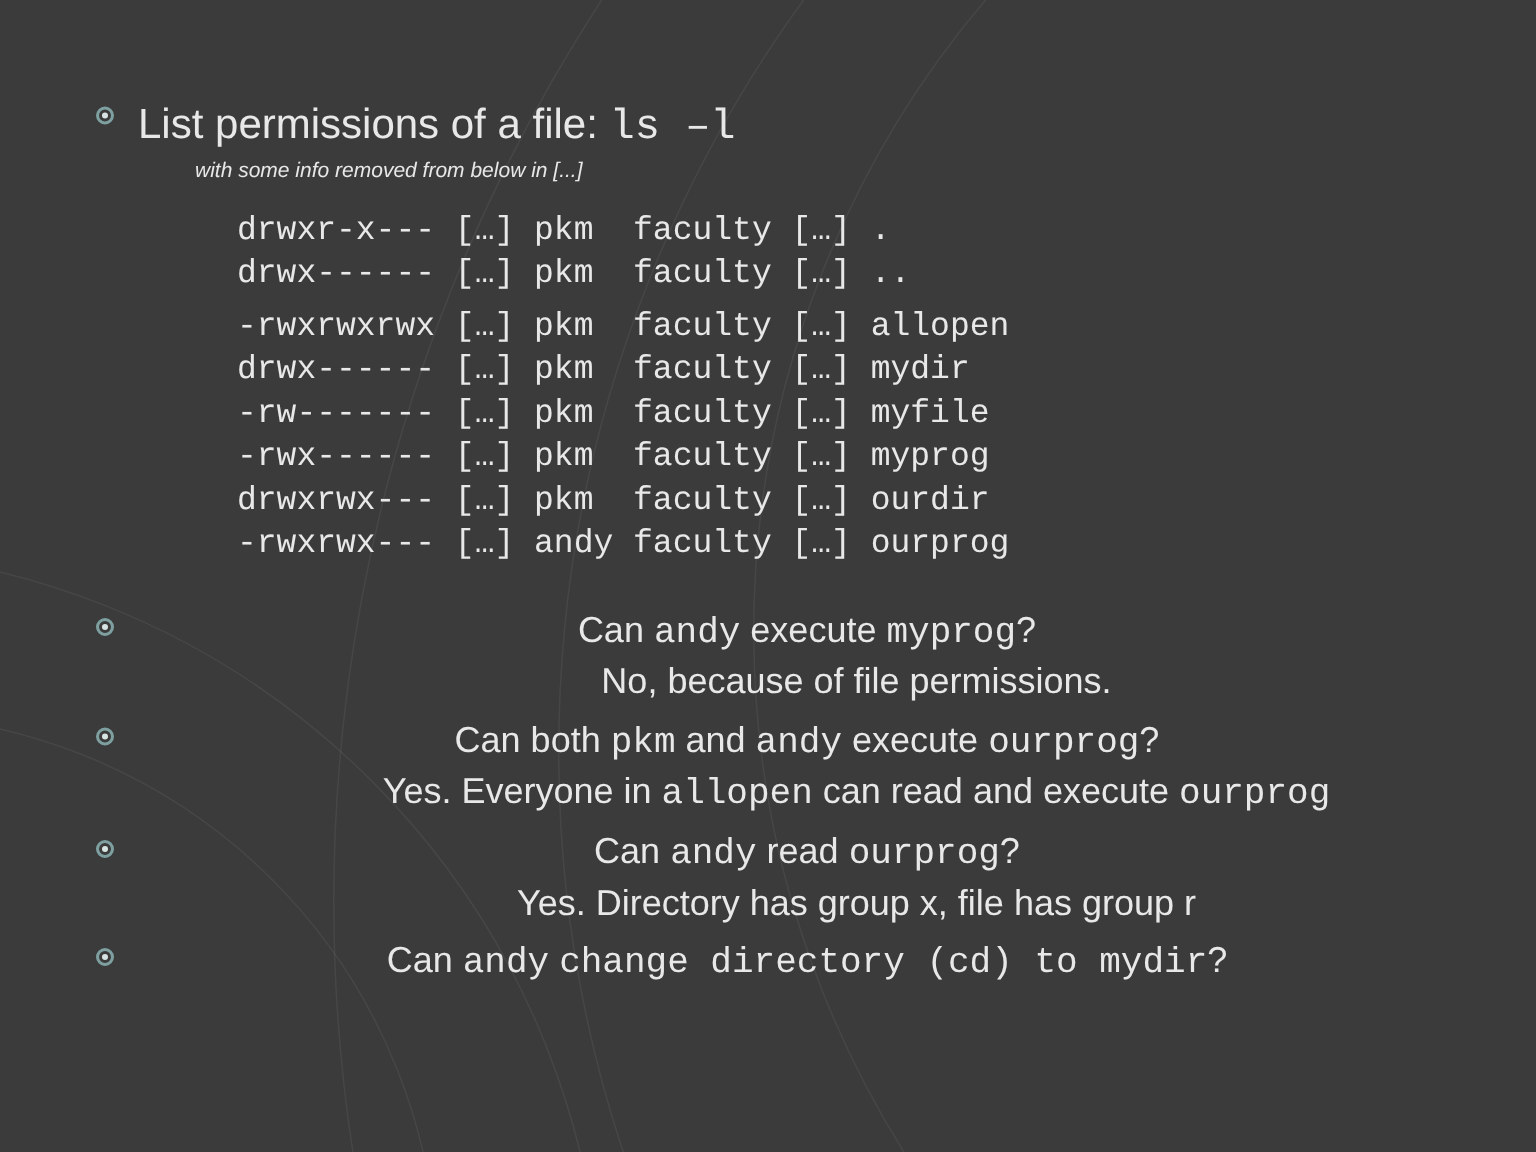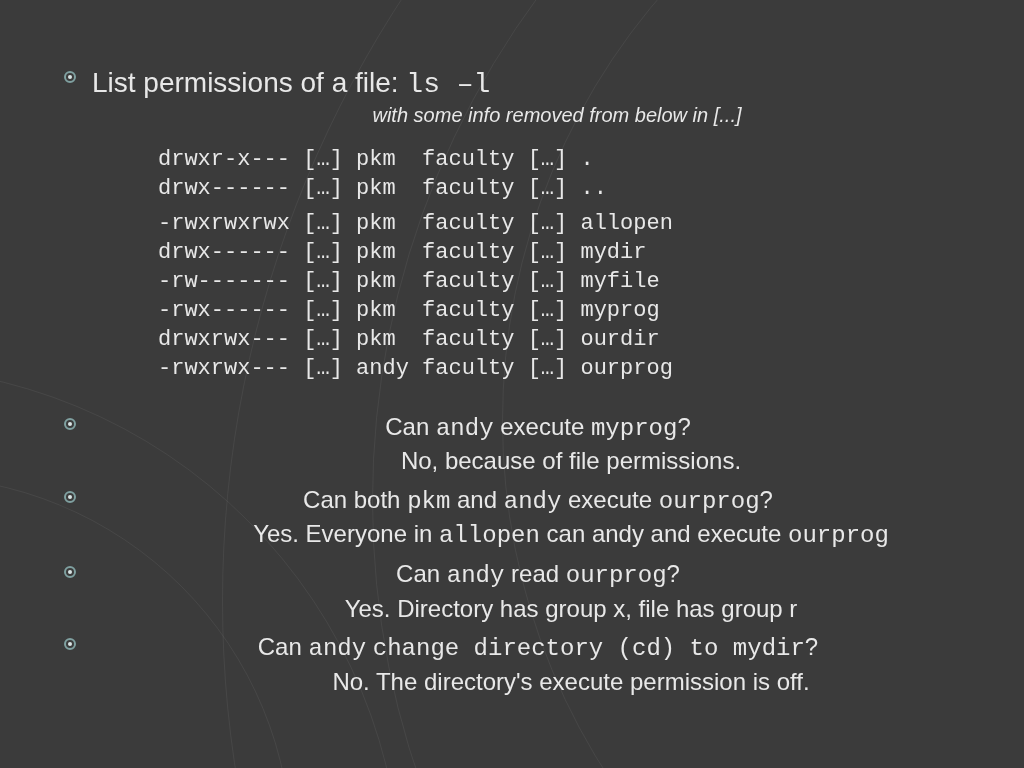--- a/index.html
+++ b/index.html
@@ -41,21 +41,21 @@
     content: "";
     position: absolute;
     left: 2px; top: 2px;
     width: 4px; height: 4px;
     border-radius: 50%;
     background: #d8e4e4;
   }
 
   .title-line { font-size: 28px; font-weight: 400; line-height: 1.2; margin-top: 38px; }
   .mono { font-family: "Courier New", Courier, monospace; }
-  .subtitle { font-size: 20px; font-style: italic; padding-left: 38px; margin-top: 2px; margin-bottom: 18px; text-align: center; }
+  .subtitle { font-size: 14px; font-style: italic; padding-left: 38px; margin-top: 2px; margin-bottom: 18px; }
 
   .listing {
     font-family: "Courier New", Courier, monospace;
     font-size: 22px;
     line-height: 1.32;
     white-space: pre;
     padding-left: 66px;
     margin-bottom: 28px;
   }
   .listing .gap { display: block; height: 6px; }
@@ -102,38 +102,35 @@
         <span>No, because of file permissions.</span>
       </div>
     </div>
 
     <div class="bullet-row">
       <span class="bullet-marker"></span>
       <div class="question">
         <span>Can both </span><span class="mono">pkm</span><span> and </span><span class="mono">andy</span><span> execute </span><span class="mono">ourprog</span><span>?</span>
       </div>
       <div class="answer">
-        <span>Yes. Everyone in </span><span class="mono">allopen</span><span> can andy and execute </span><span class="mono">ourprog</span>
+        <span>Yes. Everyone in </span><span class="mono">allopen</span><span> can read and execute </span><span class="mono">ourprog</span>
       </div>
     </div>
 
     <div class="bullet-row">
       <span class="bullet-marker"></span>
       <div class="question">
         <span>Can </span><span class="mono">andy</span><span> read </span><span class="mono">ourprog</span><span>?</span>
       </div>
       <div class="answer">
         <span>Yes. Directory has group x, file has group r</span>
       </div>
     </div>
 
     <div class="bullet-row">
       <span class="bullet-marker"></span>
       <div class="question">
         <span>Can </span><span class="mono">andy</span><span> </span><span class="mono">change directory (cd) to mydir</span><span>?</span>
       </div>
-      <div class="answer">
-        <span>No. The directory's execute permission is off.</span>
-      </div>
     </div>
 
   </div>
 </div>
 
 </body></html>

